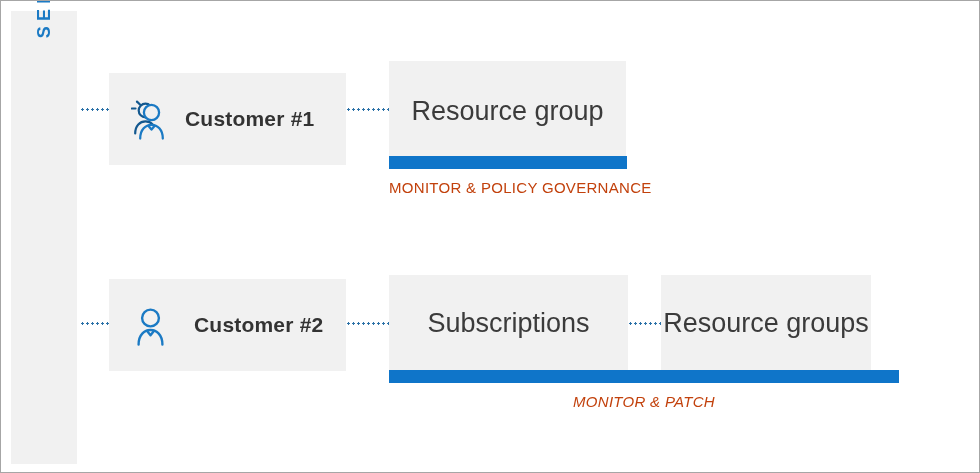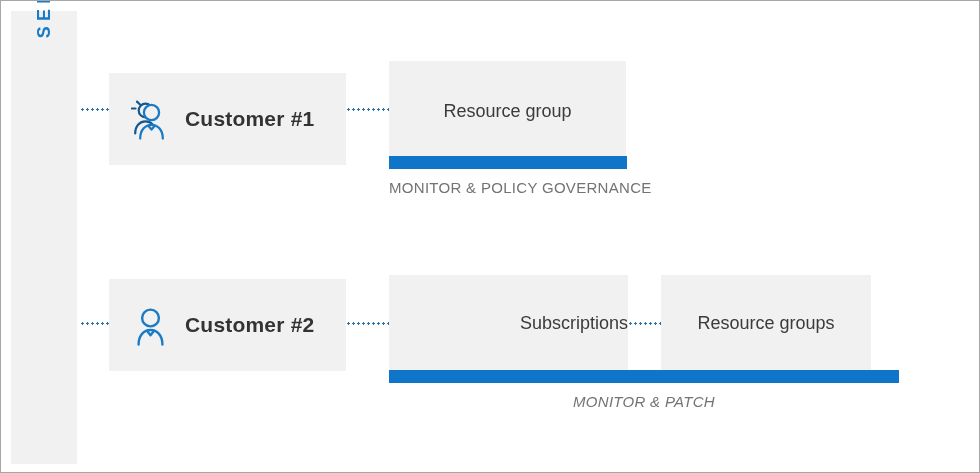--- a/index.html
+++ b/index.html
@@ -56,39 +56,39 @@
     display: flex;
     align-items: center;
     box-sizing: border-box;
   }
   .node-centered {
     justify-content: center;
   }
 
   .node-text {
     color: #3b3b3b;
-    font-size: 18px;
+    font-size: 27px;
     font-weight: normal;
   }
   .customer-text {
     color: #333333;
     font-size: 21px;
     font-weight: bold;
     letter-spacing: 0.2px;
   }
 
   
   .customer-box {
     left: 108px;
     width: 237px;
     height: 92px;
     padding-left: 22px;
   }
   #customer-1-box { top: 48px; margin-top: 24px; }
-  #customer-2-box { top: 278px; }
+  #customer-2-box { top: 278px; gap: 9px; }
 
   .customer-icon {
     width: 40px;
     height: 42px;
     flex: 0 0 auto;
     margin-right: 14px;
     display: block;
   }
 
   
@@ -96,21 +96,20 @@
     left: 388px;
     top: 60px;
     width: 237px;
     height: 100px;
   }
   #subscriptions-box {
     left: 388px;
     top: 274px;
     width: 239px;
     height: 96px;
-    justify-content: flex-end;
   }
   #resource-groups-box {
     left: 660px;
     top: 274px;
     width: 210px;
     height: 96px;
   }
 
   
   .bar {
@@ -126,21 +125,21 @@
   #bar-bottom {
     left: 388px;
     top: 369px;
     width: 510px;
     height: 13px;
   }
 
   
   .bar-caption {
     position: absolute;
-    color: #737373;
+    color: #c2410c;
     font-size: 15px;
     font-weight: normal;
     letter-spacing: 0.3px;
     white-space: nowrap;
   }
   #caption-top {
     left: 388px;
     top: 178px;
     width: 238px;
     text-align: center;

